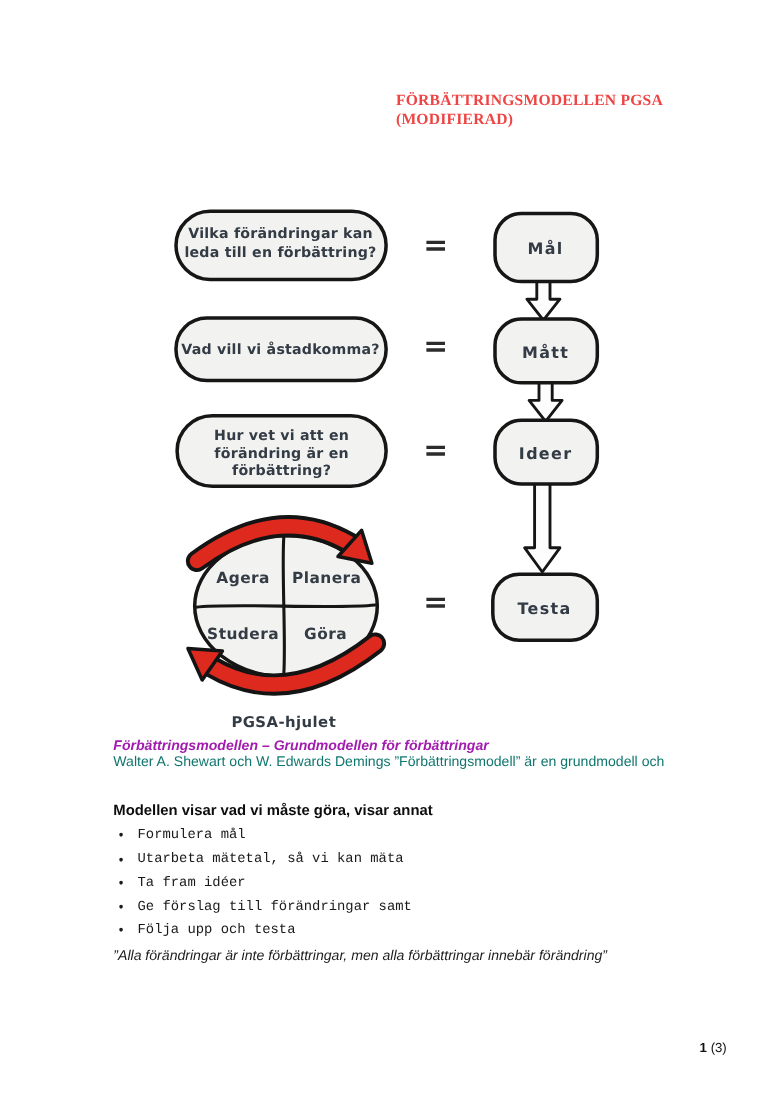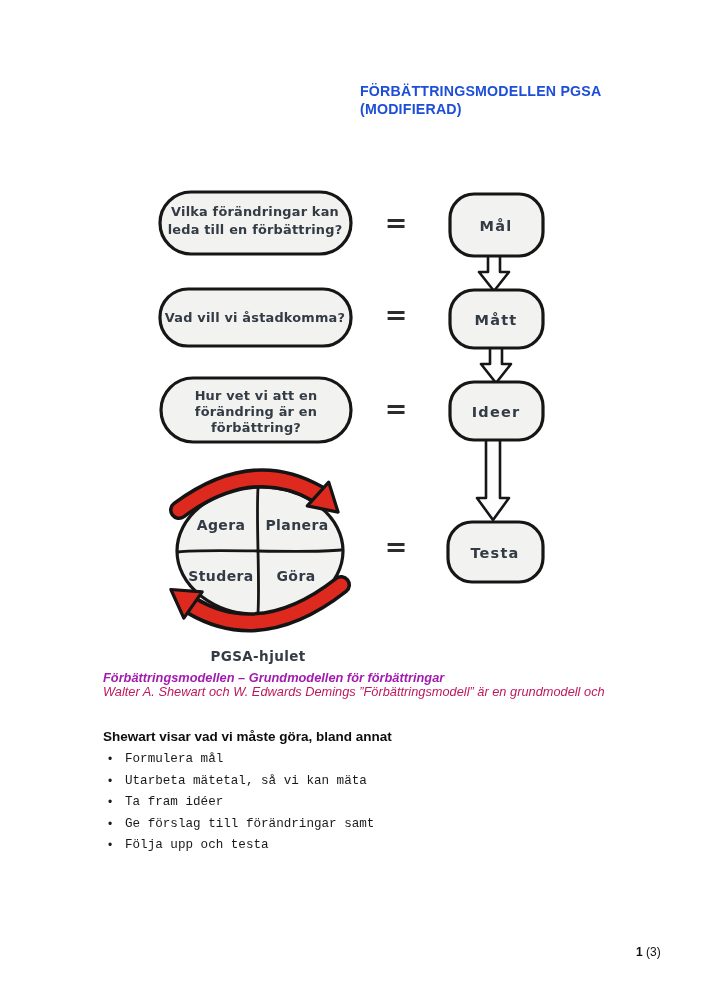--- a/index.html
+++ b/index.html
@@ -2,22 +2,22 @@
 <html><head>
 <meta charset="utf-8">
 <style>
   html,body { margin:0; padding:0; background:#ffffff; }
   .page {
     position:relative; width:707px; height:1000px; background:#ffffff;
     font-family:"Liberation Sans", sans-serif; overflow:hidden; color:#141414;
   }
   .doc-title {
     position:absolute; left:360px; top:82px;
-    font-size:14.2px; font-weight:bold; line-height:18px; color:#1d4ed8;
-    letter-spacing:0.2px; white-space:nowrap;
+    font-size:14.2px; font-weight:bold; line-height:18px; color:#ef4444;
+    letter-spacing:0.2px; white-space:nowrap;font-family:Liberation Serif, serif;
   }
   .diagram-svg { position:absolute; left:0; top:0; width:707px; height:1000px; }
 
   
   .shape { fill:#f2f2f1; stroke:#161616; stroke-width:3.2; }
   .wheel-line { fill:none; stroke:#161616; stroke-width:2.8; stroke-linecap:round; }
   .block-arrow { fill:#fdfdfd; stroke:#161616; stroke-width:2.6; stroke-linejoin:round; }
   .red-arc-outline { fill:none; stroke:#141414; stroke-width:20; stroke-linecap:round; }
   .red-arc { fill:none; stroke-width:13; stroke-linecap:round; }
   .red-head { stroke:#141414; stroke-width:3.2; stroke-linejoin:round; }
@@ -28,21 +28,21 @@
   .wheel-caption { font-size:13.5px; letter-spacing:0.4px; }
   .equals-sign { font-family:"DejaVu Sans", sans-serif; font-size:27px; font-weight:bold; fill:#2c2c2c; }
 
   
   .lead-heading {
     position:absolute; left:103px; top:670px;
     font-size:12.8px; font-weight:bold; font-style:italic; color:#a21caf; white-space:nowrap;
   }
   .lead-para {
     position:absolute; left:103px; top:685px;
-    font-size:12.8px; font-style:italic; line-height:14.3px; color:#be185d; white-space:nowrap;
+    font-size:12.8px; line-height:14.3px; color:#0f766e; white-space:nowrap;
   }
   .list-heading {
     position:absolute; left:103px; top:729px;
     font-size:13.5px; font-weight:bold; color:#0d0d0d; white-space:nowrap;
   }
   .bullet-list { position:absolute; left:103px; top:752px; width:430px; }
   .bullet-item { display:flex; align-items:flex-start; height:21.5px; font-size:12.6px; color:#1a1a1a; }
   .bullet-dot { width:22px; flex:0 0 22px; padding-left:5px; box-sizing:border-box; font-size:12px; line-height:14px; }
   .bullet-label { line-height:14px;font-family:Liberation Mono, monospace; }
   .quote-line {
@@ -113,21 +113,21 @@
 
     <text class="dg-text wheel-caption" x="258" y="661" text-anchor="middle">PGSA-hjulet</text>
   </svg>
 
   <div class="lead-heading">Förbättringsmodellen – Grundmodellen för förbättringar</div>
 
   <div class="lead-para">
     <div>Walter A. Shewart och W. Edwards Demings ”Förbättringsmodell” är en grundmodell och</div>
   </div>
 
-  <div class="list-heading">Shewart visar vad vi måste göra, bland annat</div>
+  <div class="list-heading">Modellen visar vad vi måste göra, visar annat</div>
 
   <div class="bullet-list">
     <div class="bullet-item">
       <span class="bullet-dot">•</span>
       <span class="bullet-label">Formulera mål</span>
     </div>
     <div class="bullet-item">
       <span class="bullet-dot">•</span>
       <span class="bullet-label">Utarbeta mätetal, så vi kan mäta</span>
     </div>
@@ -138,19 +138,20 @@
     <div class="bullet-item">
       <span class="bullet-dot">•</span>
       <span class="bullet-label">Ge förslag till förändringar samt</span>
     </div>
     <div class="bullet-item">
       <span class="bullet-dot">•</span>
       <span class="bullet-label">Följa upp och testa</span>
     </div>
   </div>
 
+  <div class="quote-line">”Alla förändringar är inte förbättringar, men alla förbättringar innebär förändring”</div>
 
   <div class="page-number">
     <span class="pg-bold">1</span>
     <span>(3)</span>
   </div>
 
 </div>
 
 </body></html>

